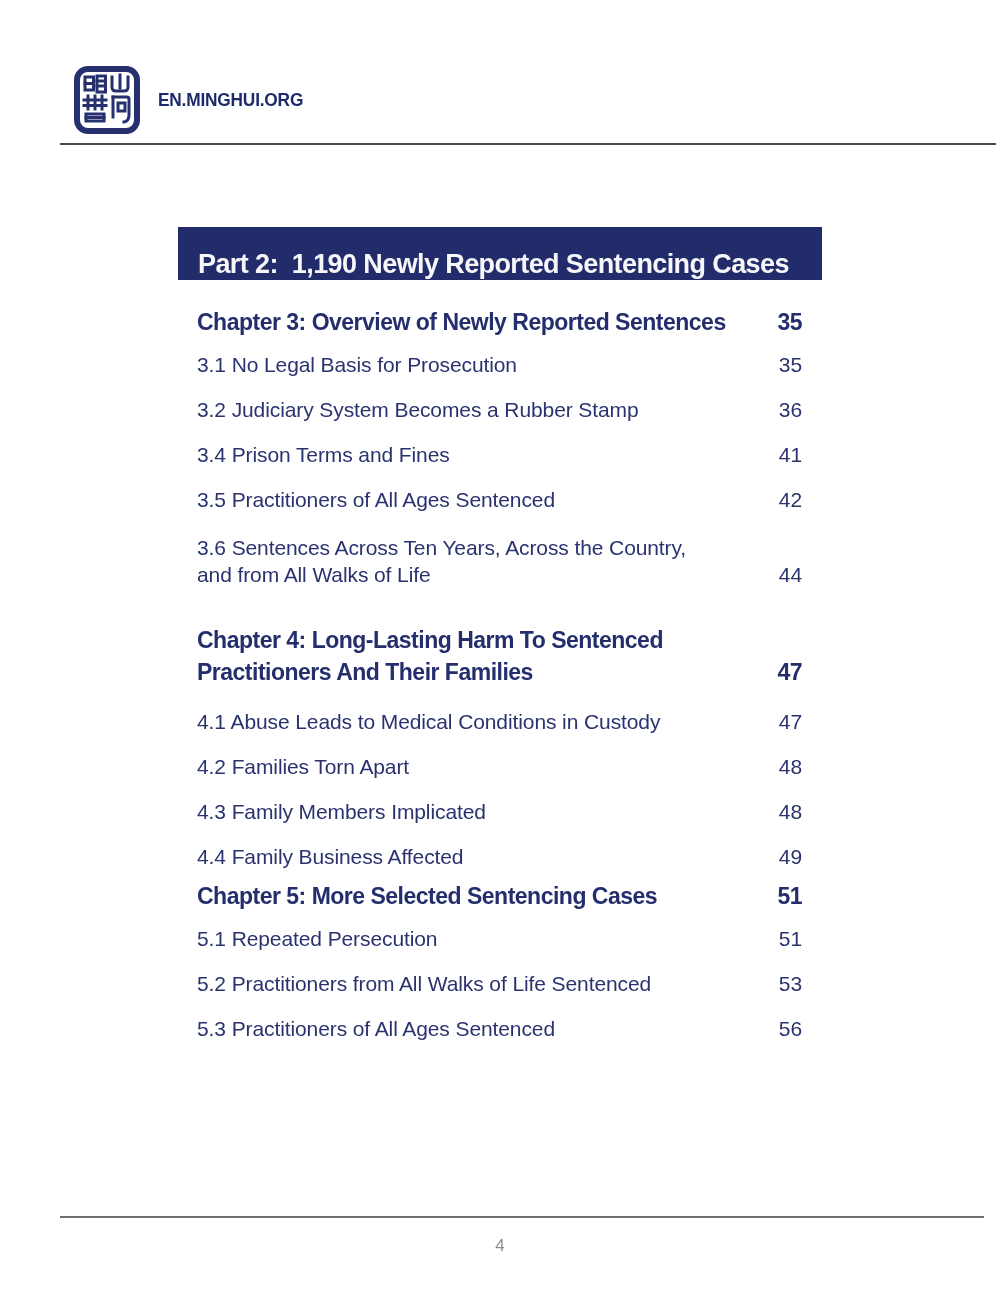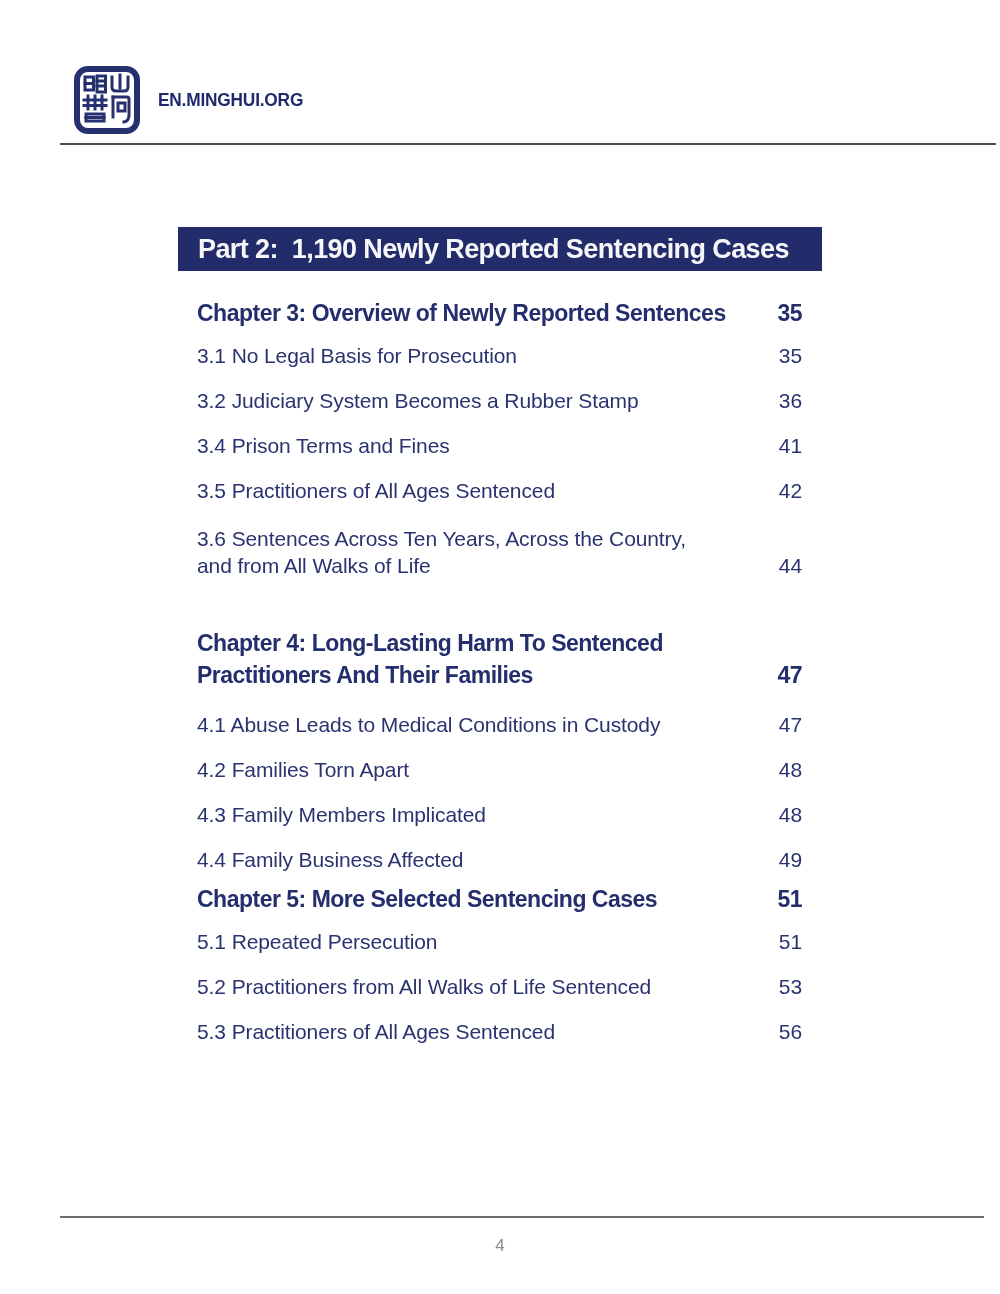--- a/index.html
+++ b/index.html
@@ -22,42 +22,42 @@
   }
   .hdr-rule{
     position:absolute;left:60px;right:4px;top:143px;
     height:2px;background:#4d4d50;
   }
   
   .content{
     position:absolute;left:178px;top:227px;width:644px;
   }
   .banner{
-    height:44px;
+    height:53px;
     background:#222c6b;
-    display:flex;align-items:center;
+    display:flex;align-items:flex-end;
     padding:0 20px;box-sizing:border-box;
     color:#f7f7f9;
     font-weight:700;font-size:27px;letter-spacing:-0.6px;
     white-space:nowrap;
   }
   .banner .prefix{margin-right:14px;}
   .row{
     display:flex;justify-content:space-between;align-items:flex-end;
     padding:0 20px 0 19px;
   }
   .row .label{white-space:pre-line;}
   .row .pg{flex:none;padding-left:12px;}
   .chapter{
     font-weight:700;font-size:23px;line-height:24px;letter-spacing:-0.5px;
     color:#242e6d;
   }
   .chapter.two-line{line-height:32px;}
   .chapter.ch3{margin-top:30px;}
-  .chapter.ch4{margin-top:48px;}
+  .chapter.ch4{margin-top:36px;}
   .chapter.ch5{margin-top:16px;}
   .item{
     font-size:21px;line-height:22px;letter-spacing:-0.1px;
     color:#2a336f;
     margin-top:23px;
   }
   .item.first{margin-top:20px;}
   .item.first-after-two{}
   .item.two-line{line-height:27px;gap:28px;}
   

